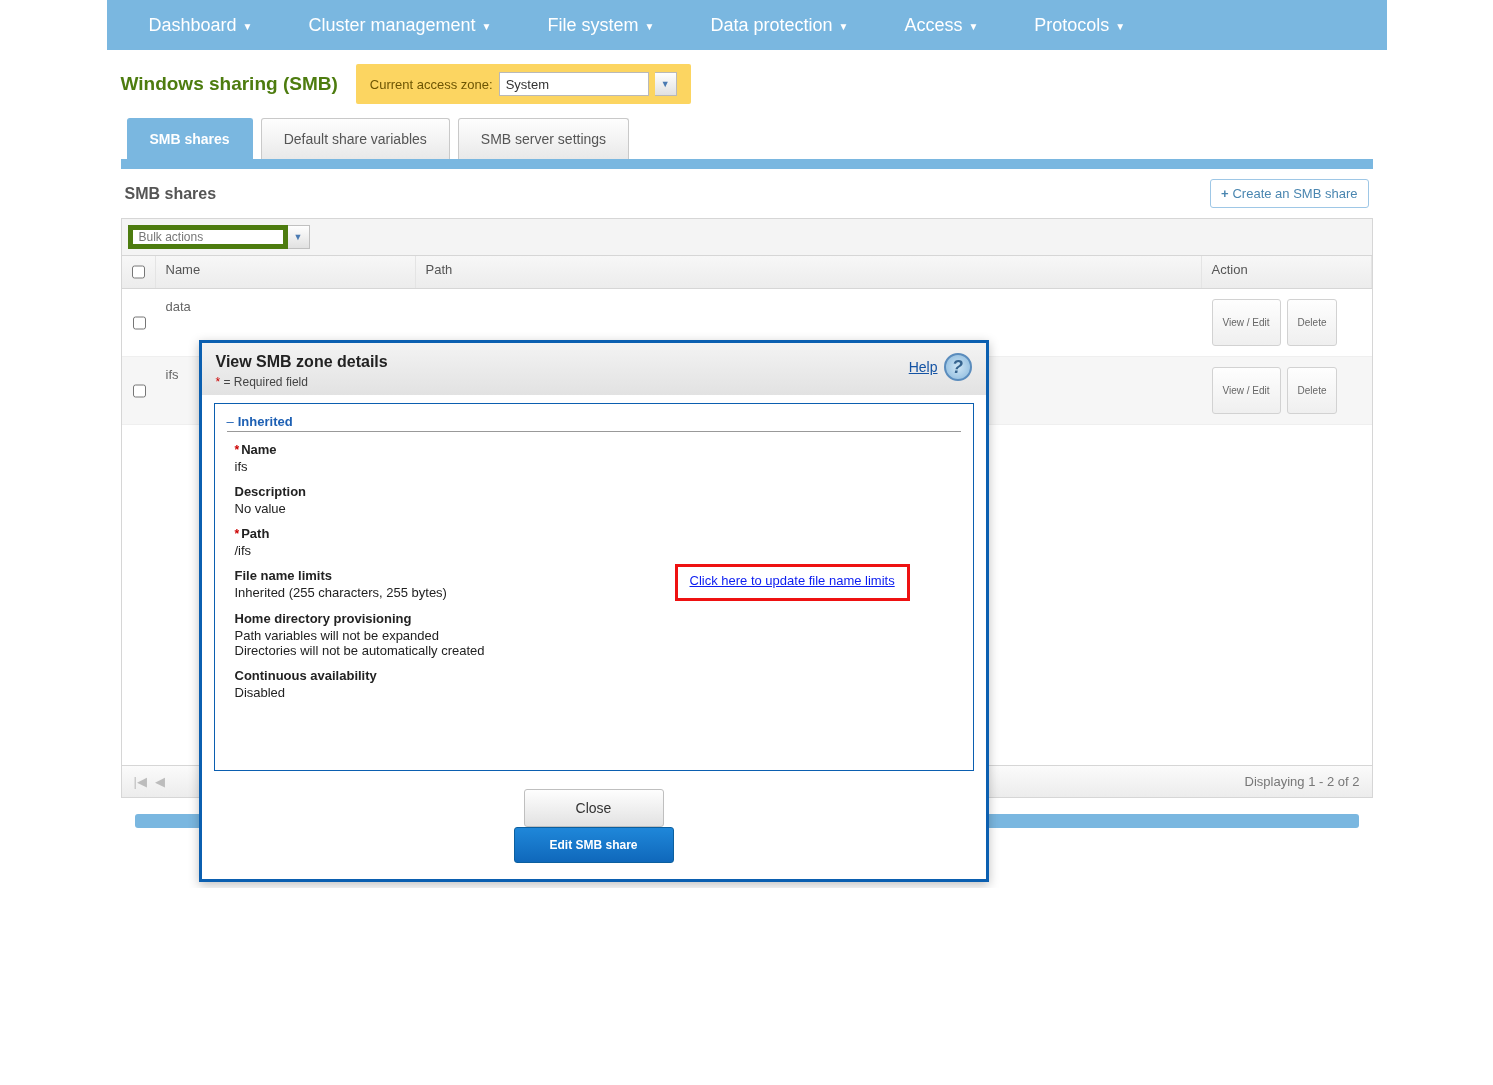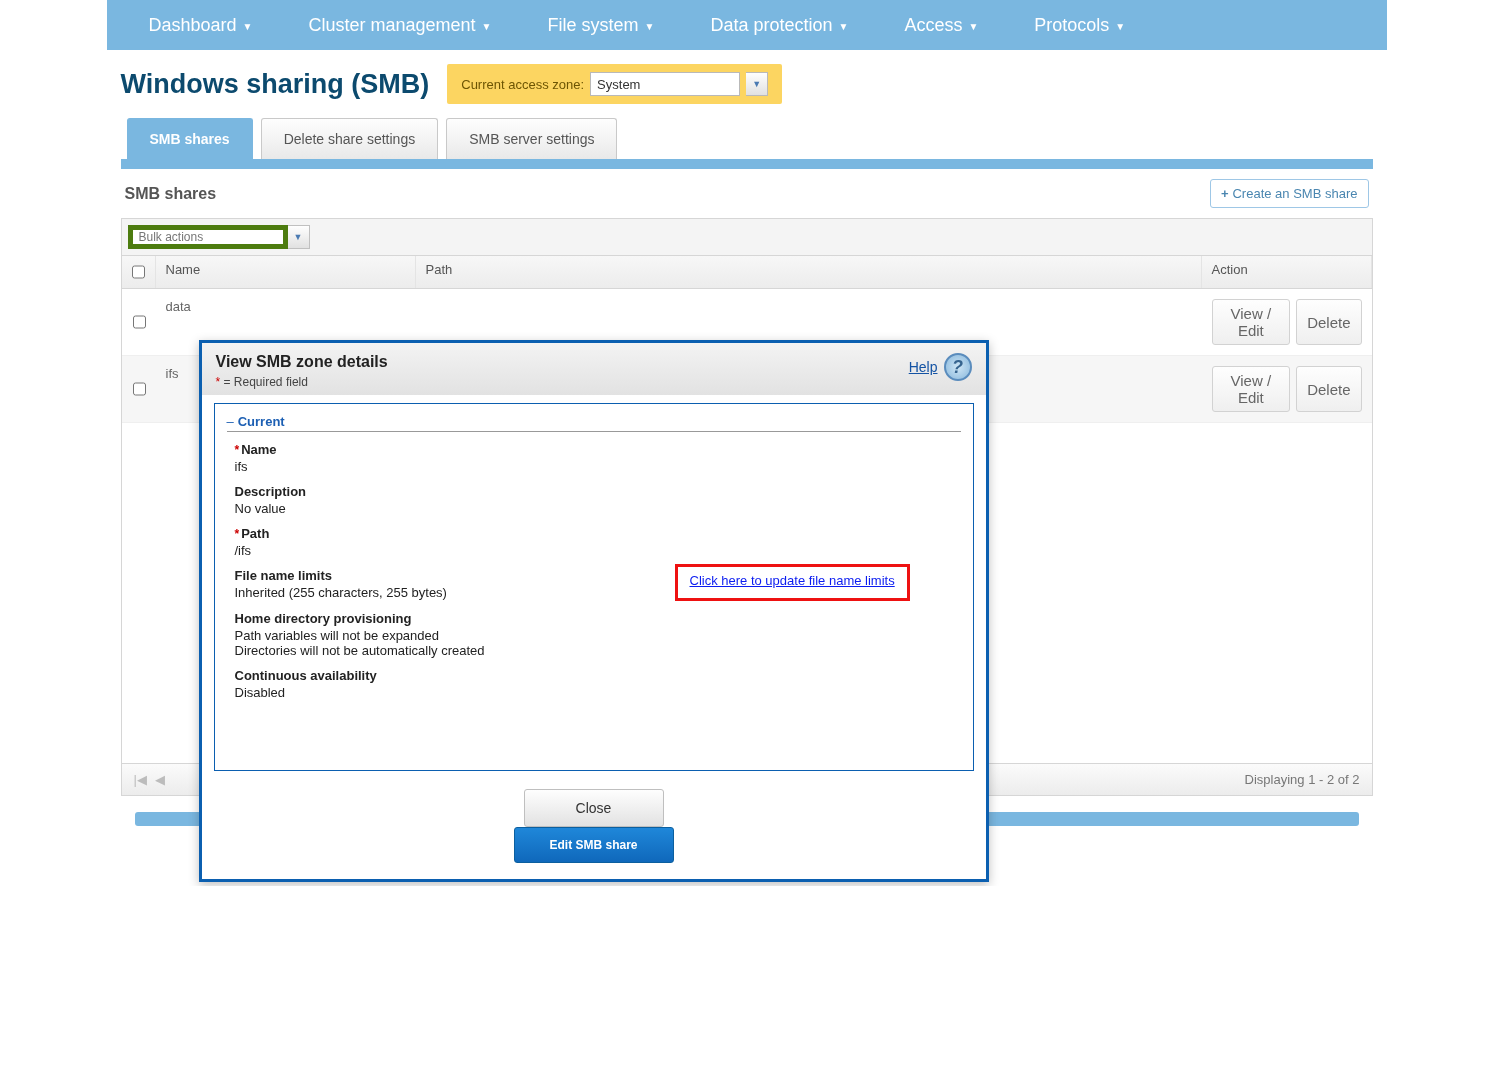--- a/index.html
+++ b/index.html
@@ -6,21 +6,21 @@
   html, body { margin: 0; padding: 0; font-family: Arial, Helvetica, sans-serif; font-size: 13px; color: #333; background: #fff; }
   .page { width: 1280px; margin: 0 auto; position: relative; padding-bottom: 60px; }
 
   
   .navbar { background: #7ab7e0; height: 50px; display: flex; align-items: center; padding: 0 14px; }
   .nav-item { color: #fff; font-size: 18px; padding: 0 28px; cursor: pointer; display: flex; align-items: center; gap: 6px; }
   .nav-caret { font-size: 10px; position: relative; top: 1px; }
 
   
   .title-row { display: flex; align-items: center; padding: 14px 14px 6px 14px; gap: 18px; }
-  .page-title { font-size: 27px; font-weight: bold; color: #0c4a6e; }
+  .page-title { font-size: 19px; font-weight: bold; color: #4d7c0f; }
   .zone-box { background: #fcd561; padding: 8px 14px; display: flex; align-items: center; gap: 6px; border-radius: 2px; }
   .zone-label { color: #6d5503; font-size: 13px; }
   .zone-select { border: 1px solid #b9b9b9; background: #fff; height: 24px; padding: 2px 6px; width: 150px; font-size: 13px; color: #333; }
   .zone-dd { width: 22px; height: 24px; border: 1px solid #b9b9b9; border-left: none; background: linear-gradient(#fefefe,#e1e1e1); display: inline-flex; align-items: center; justify-content: center; font-size: 9px; color: #4a7ab2; cursor: pointer; }
 
   
   .tabs-wrap { padding: 8px 14px 0 14px; }
   .tabs { display: flex; gap: 8px; border-bottom: 10px solid #7ab7e0; padding-left: 6px; }
   .tab { padding: 12px 22px; border: 1px solid #c9c9c9; border-bottom: none; background: linear-gradient(#fefefe,#e9e9e9); color: #555; font-size: 14px; cursor: pointer; border-radius: 3px 3px 0 0; }
   .tab.active { background: #7ab7e0; border-color: #7ab7e0; color: #fff; font-weight: bold; }
@@ -38,21 +38,21 @@
   .bulk { border: 5px solid #4d7c0f; background: #fff; height: 24px; padding: 2px 6px; width: 160px; font-size: 12px; color: #777; }
   .bulk-dd { width: 22px; height: 24px; border: 1px solid #c0c0c0; border-left: none; background: linear-gradient(#fefefe,#e1e1e1); display: inline-flex; align-items: center; justify-content: center; font-size: 9px; color: #4a7ab2; cursor: pointer; }
   .grid-head { display: flex; background: linear-gradient(#f7f7f7,#ececec); border-bottom: 1px solid #d6d6d6; }
   .gh-cell { padding: 6px 10px; font-size: 13px; color: #555; border-right: 1px solid #e4e4e4; }
   .c-chk { width: 34px; display: flex; align-items: center; justify-content: center; }
   .c-name { width: 260px; }
   .c-path { flex: 1; }
   .c-act { width: 170px; }
   .grid-row { display: flex; border-bottom: 1px solid #efefef; }
   .gr-cell { padding: 10px 10px; font-size: 13px; color: #666; }
-  .act-btn { border: 1px solid #d2d2d2; background: linear-gradient(#fefefe,#efefef); color: #666; padding: 5px 10px; font-size: 15px; border-radius: 3px; cursor: pointer; }
+  .act-btn { border: 1px solid #d2d2d2; background: linear-gradient(#fefefe,#efefef); color: #666; padding: 17px 10px; font-size: 10px; border-radius: 3px; cursor: pointer; }
   .grid-foot { background: linear-gradient(#fbfbfb,#ececec); border-top: 1px solid #d6d6d6; padding: 8px 12px; display: flex; align-items: center; justify-content: space-between; }
   .pager-icons { color: #bcbcbc; display: flex; gap: 8px; }
   .pager-icons span { cursor: default; }
   .display-text { color: #777; font-size: 13px; }
 
   
   .bottom-bar { background: #7ab7e0; height: 14px; margin: 16px 14px 0 14px; border-radius: 3px; }
 
   
   .modal { position: absolute; left: 92px; top: 340px; width: 790px; background: #fff; border: 3px solid #0b5fb0; border-top-width: 3px; box-shadow: 0 3px 10px rgba(0,0,0,.25); z-index: 10; }
@@ -119,21 +119,21 @@
     <div class="zone-box">
       <span class="zone-label">Current access zone:</span>
       <input class="zone-select" readonly="" value="System" style="">
       <span class="zone-dd">▼</span>
     </div>
   </div>
 
   <div class="tabs-wrap">
     <div class="tabs">
       <div class="tab active">SMB shares</div>
-      <div class="tab">Delete share settings</div>
+      <div class="tab">Default share variables</div>
       <div class="tab">SMB server settings</div>
     </div>
   </div>
 
   <div class="panel">
     <div class="panel-hdr">
       <div class="panel-title">SMB shares</div>
       <button class="btn-create">
           <span class="plus">+</span>
           <span>Create an SMB share</span>
@@ -202,21 +202,21 @@
       <div class="help-block">
         <span class="help-link">Help</span>
         <span class="help-icon">?</span>
       </div>
     </div>
 
     <div class="modal-body">
       <div class="body-frame">
         <div class="fs-legend">
             <span class="minus">–</span>
-            <span>Current</span>
+            <span>Inherited</span>
           </div>
 
         <div class="field">
           <div class="field-label"><span class="star">*</span><span>Name</span></div>
           <div class="field-val">ifs</div>
         </div>
 
         <div class="field">
           <div class="field-label">Description</div>
           <div class="field-val">No value</div>

